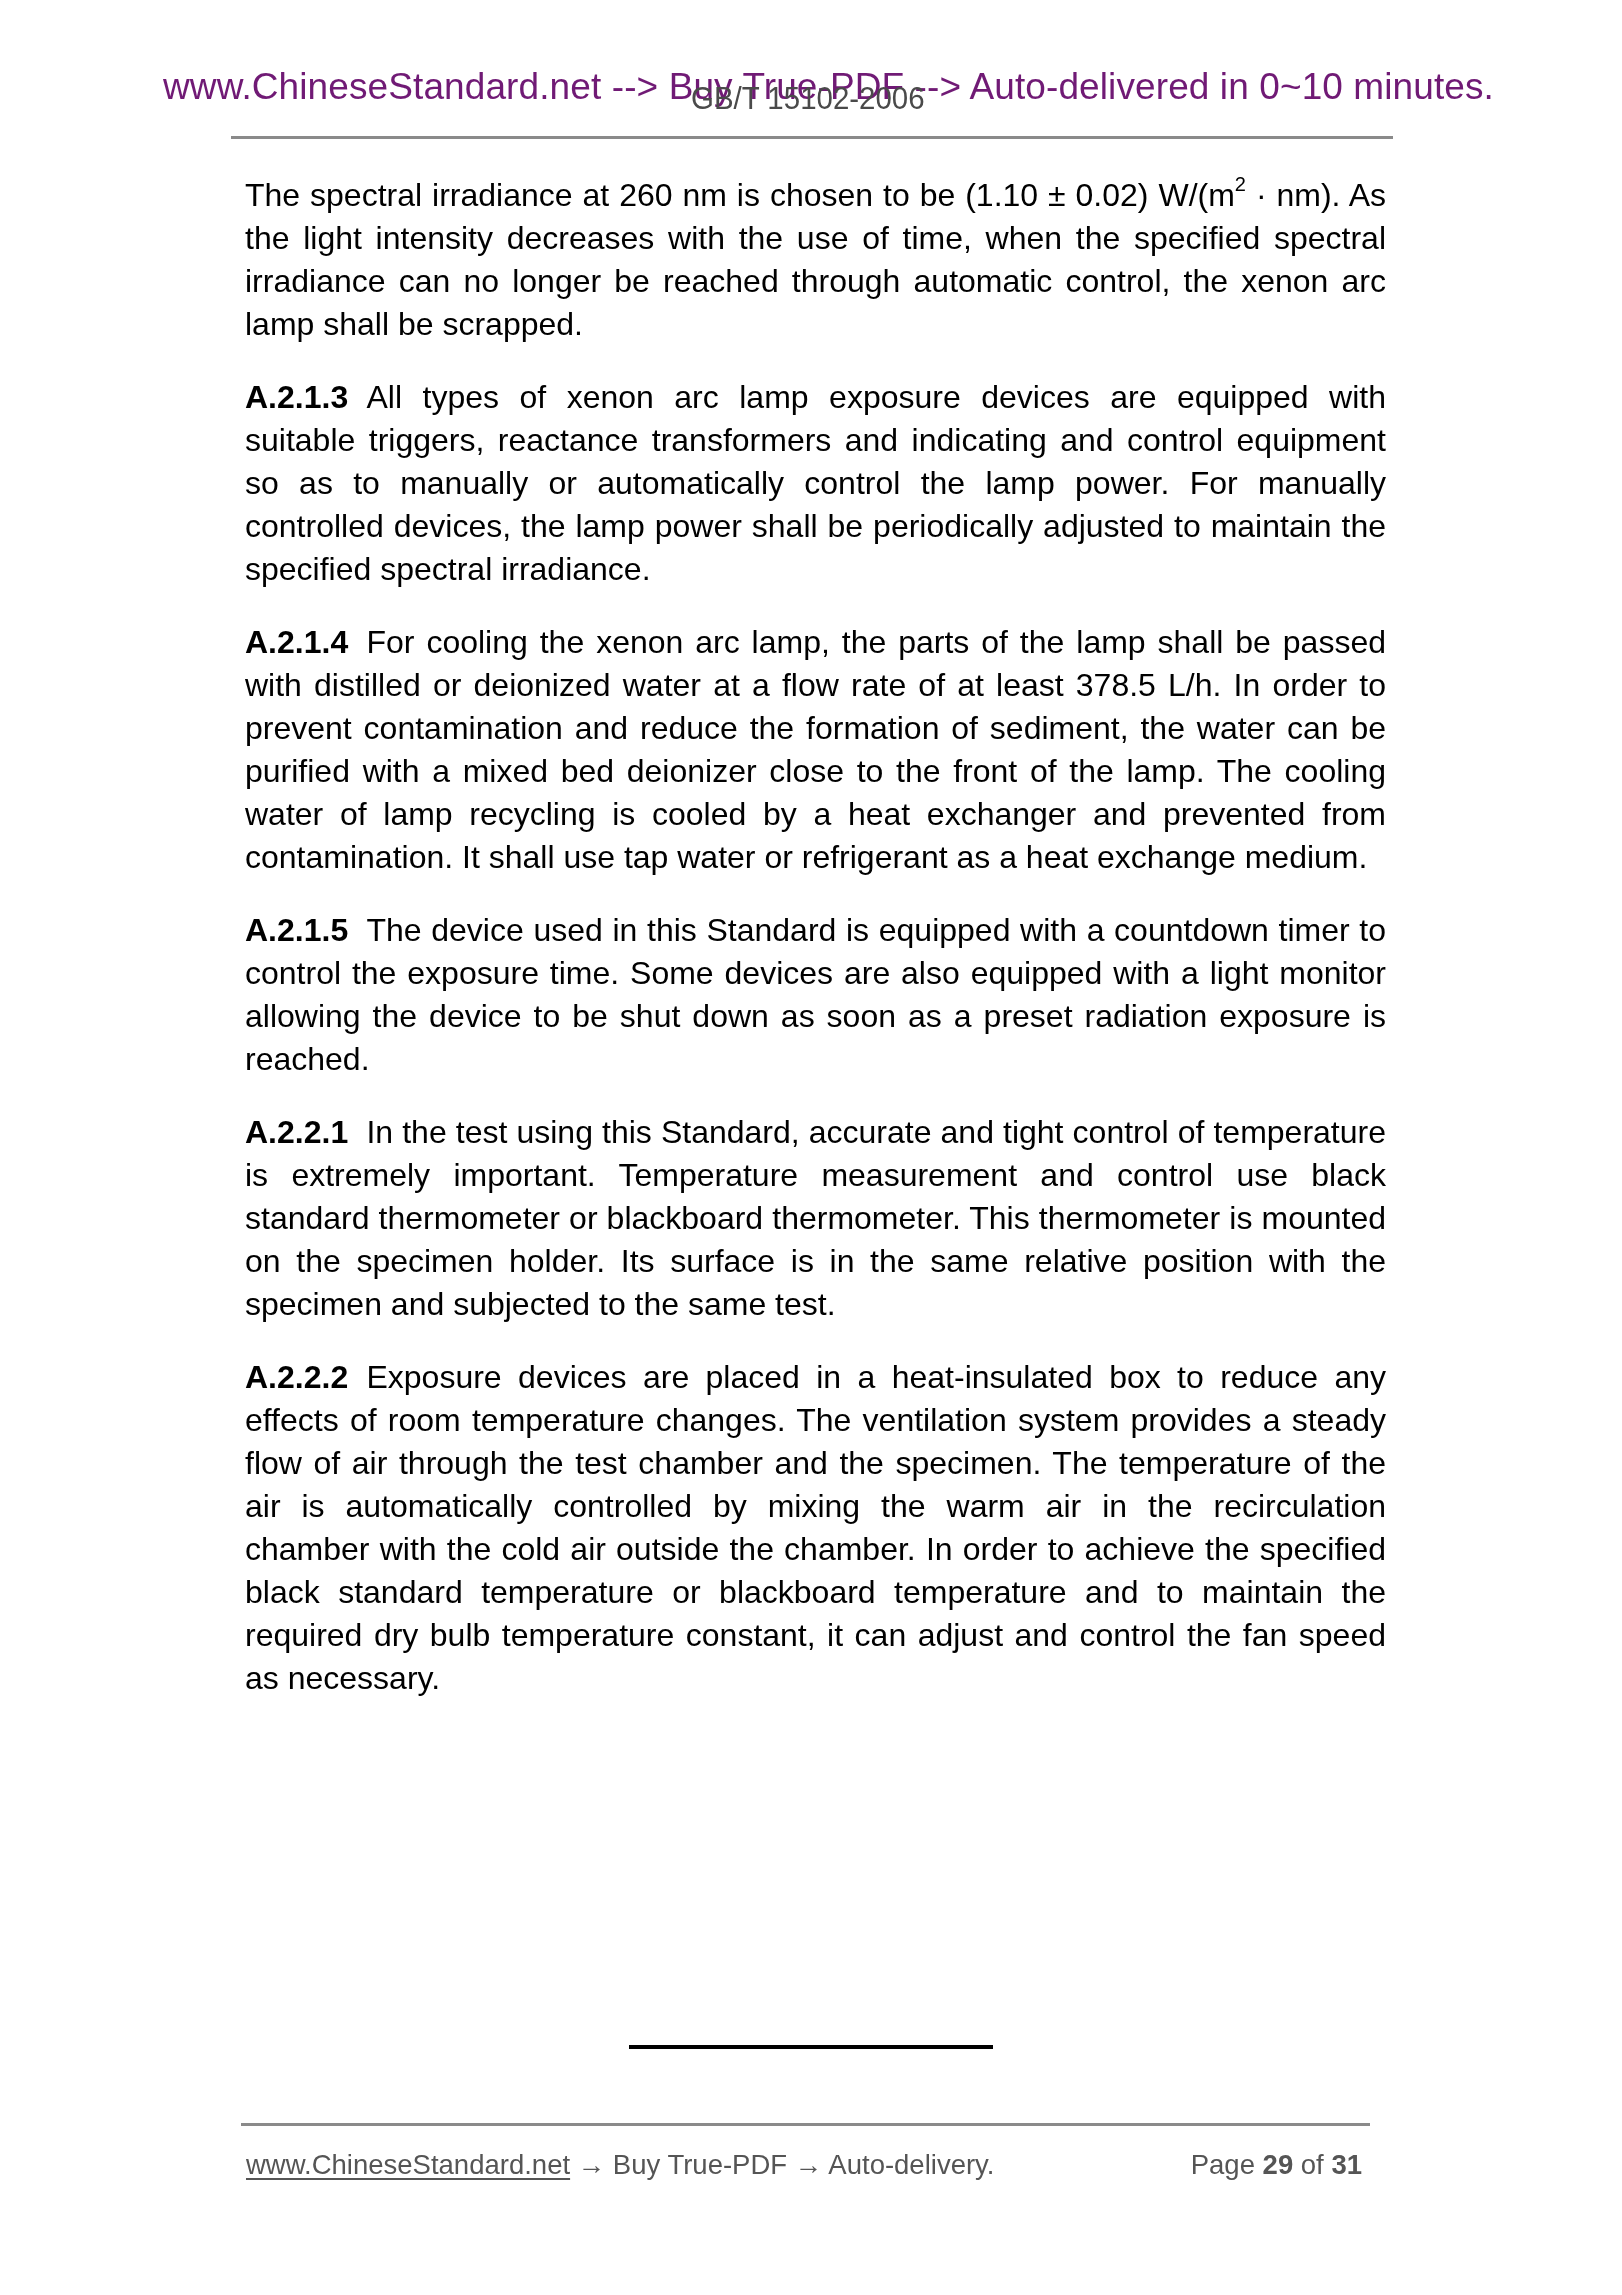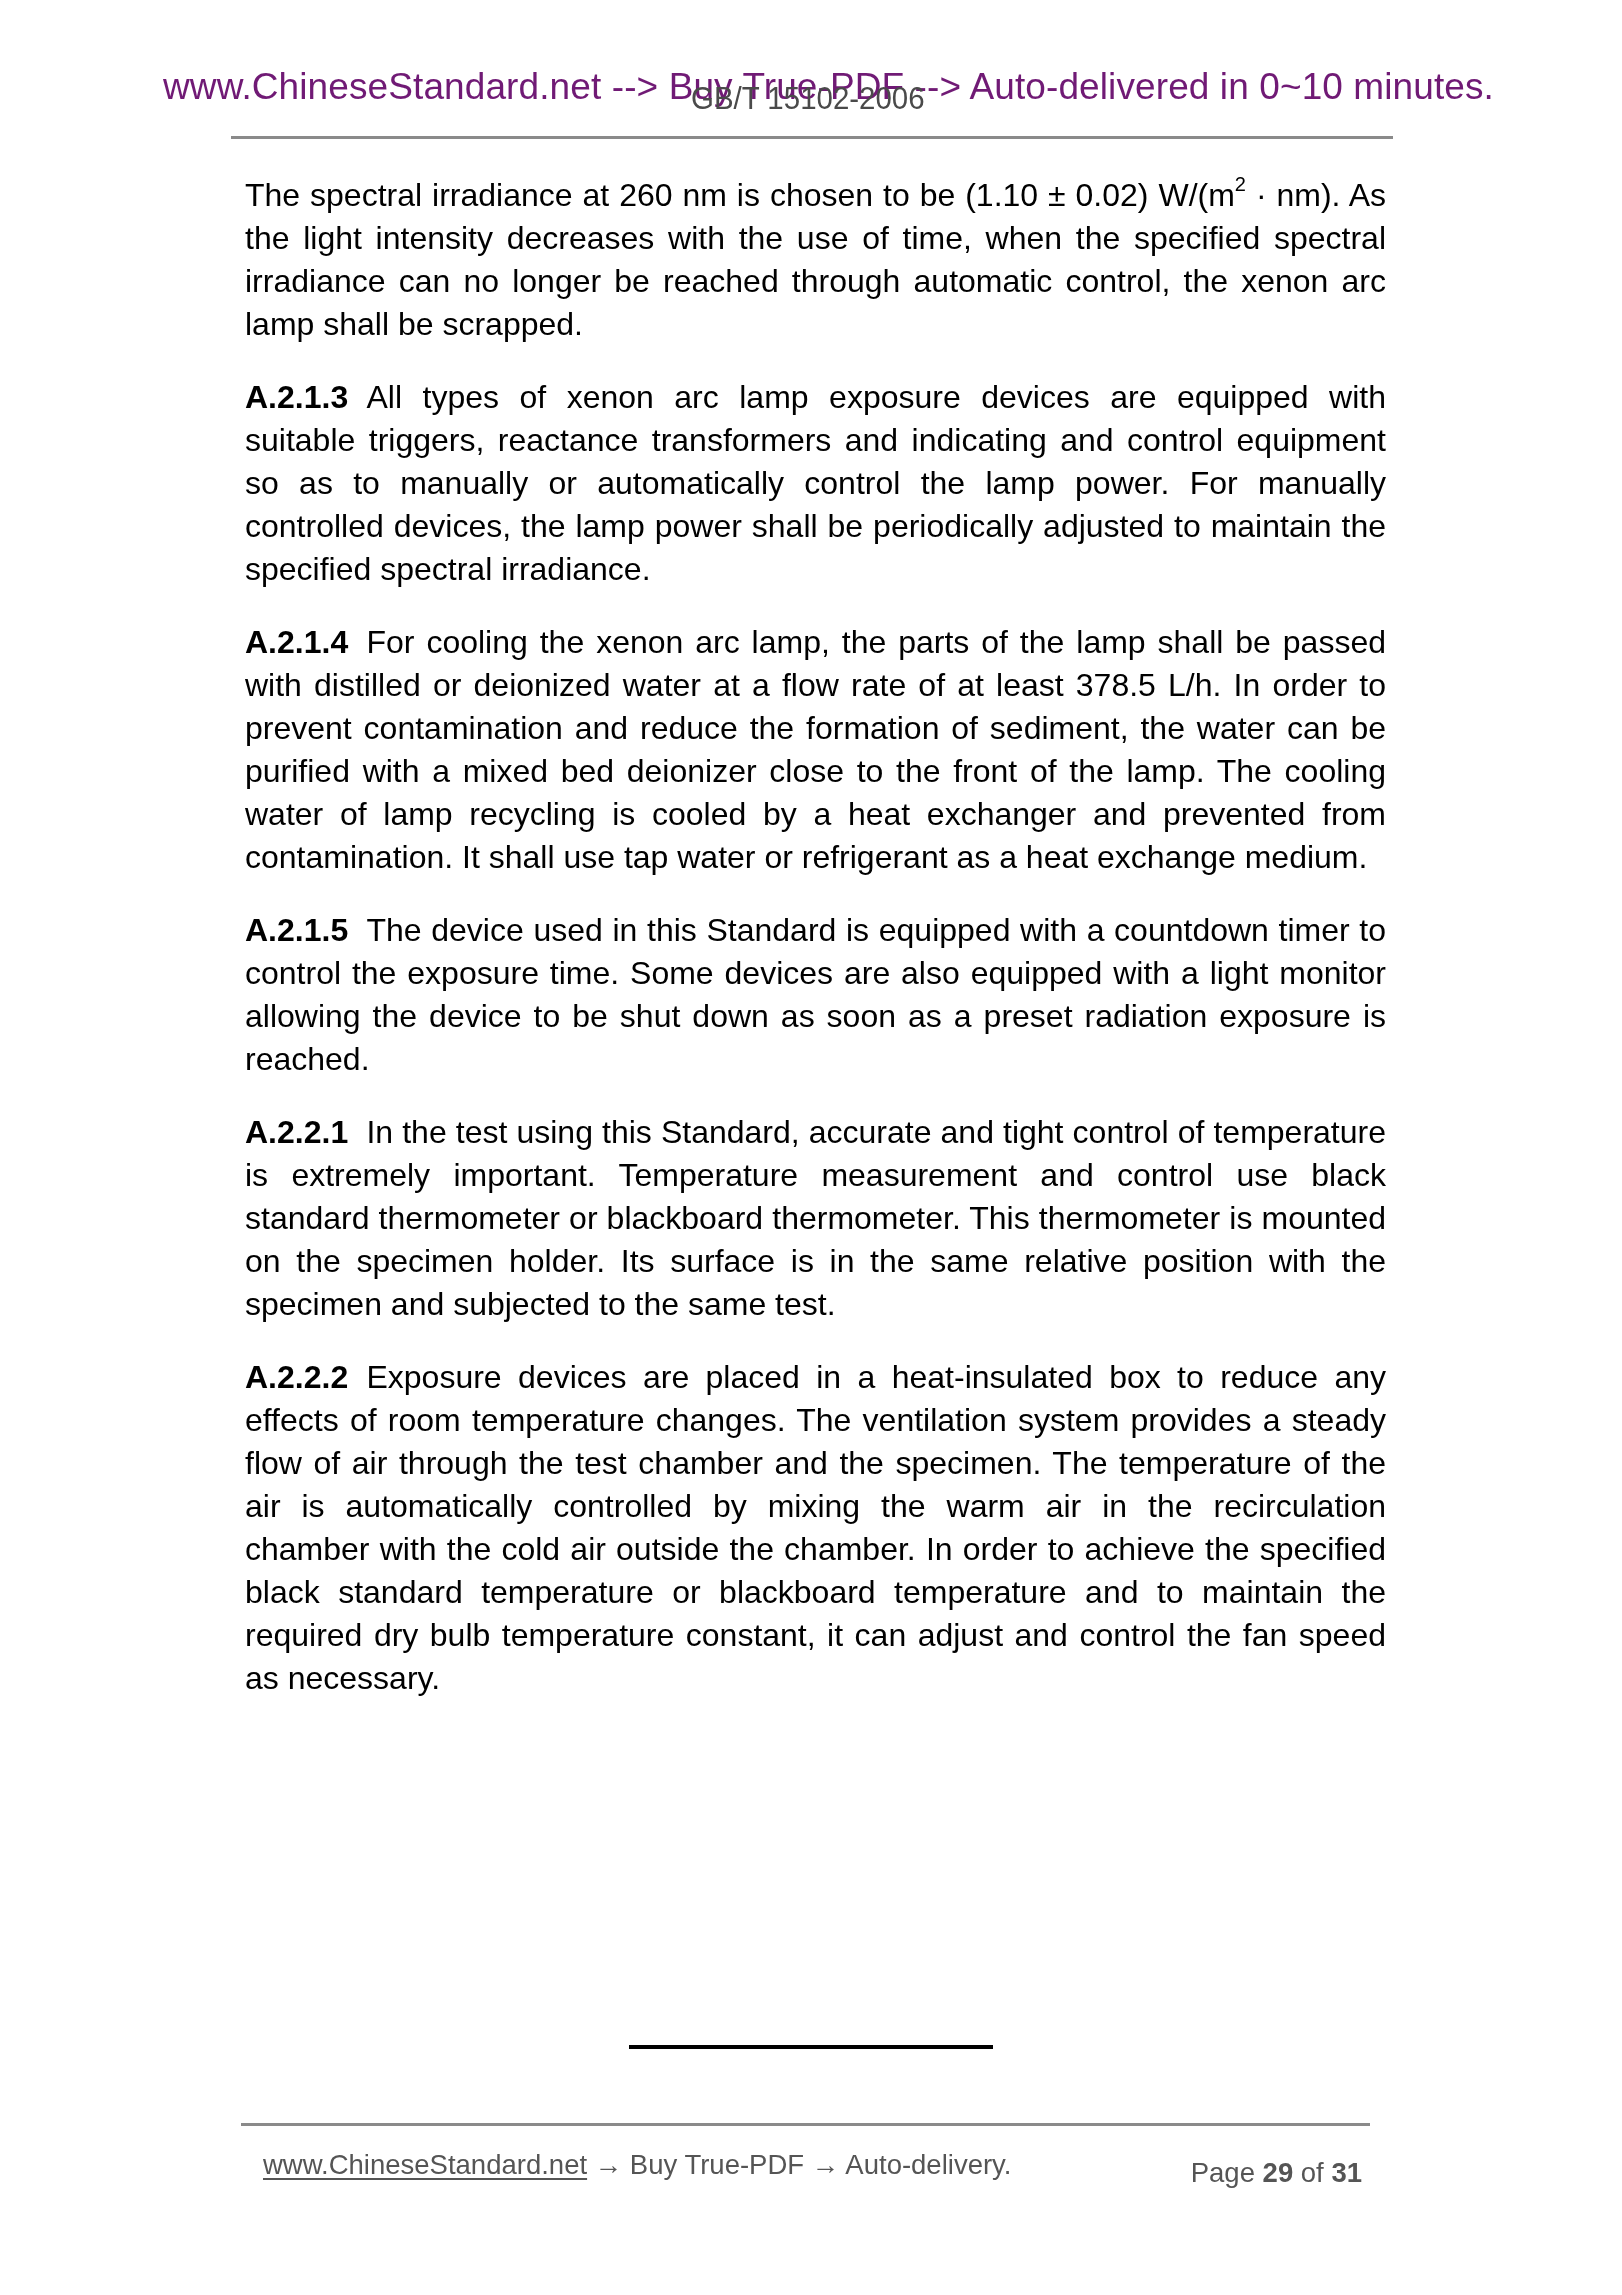--- a/index.html
+++ b/index.html
@@ -13,23 +13,23 @@
   .content { position: absolute; left: 245px; top: 174px; width: 1141px; font-size: 32px; line-height: 43px; }
   .content p { margin: 0 0 30px 0; text-align: justify; }
   .num { font-weight: bold; margin-right: 18.3px; margin-top: 20px; }
   .heading { font-weight: bold; }
   .heading .num { margin-right: 22px; }
   sup { font-size: 20px; line-height: 0; position: relative; top: -3.3px; vertical-align: super; }
   .end-rule { position: absolute; left: 629px; top: 2045px; width: 364px; height: 4.2px; background: #000; }
   .ftr-rule { position: absolute; left: 241px; top: 2123px; width: 1129px; height: 2.5px; background: #8a8a8a; }
   .ftr { position: absolute; left: 246px; top: 2148px; width: 1116px; font-size: 27.5px; line-height: 33px; color: #555555;
          white-space: nowrap; }
-  .ftr-left { position: absolute; left: 0; top: 0; margin-left: 17px; }
+  .ftr-left { position: absolute; left: 0; top: 0; }
   .ftr-link { text-decoration: underline; color: #555555; text-underline-offset: 4.2px; }
-  .ftr-right { position: absolute; right: 0; top: 8px; }
+  .ftr-right { position: absolute; right: 0; top: 0; }
   .ftr-right b { font-weight: bold; }
 </style>
 </head>
 <body>
 
 <div class="hdr">www.ChineseStandard.net --&gt; Buy True-PDF --&gt; Auto-delivered in 0~10 minutes.</div>
 <div class="hdr-overlay">GB/T 15102-2006</div>
 <div class="hdr-rule"></div>
 
 <div class="content">

